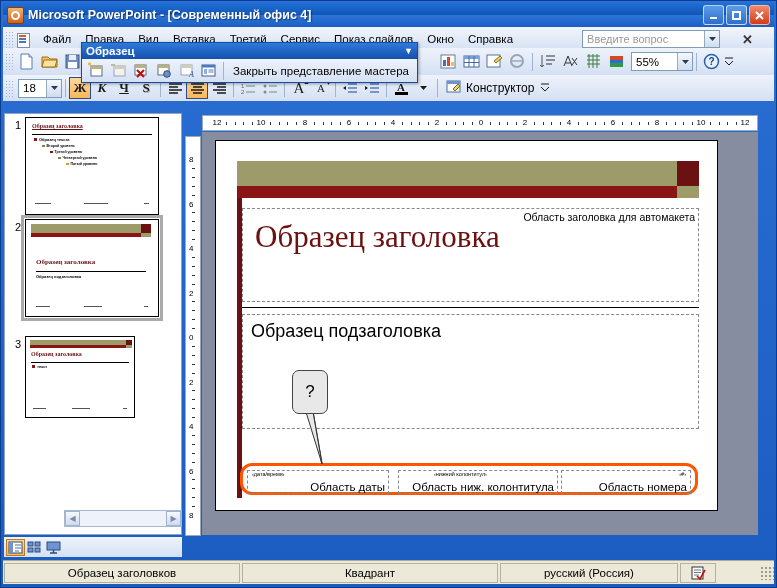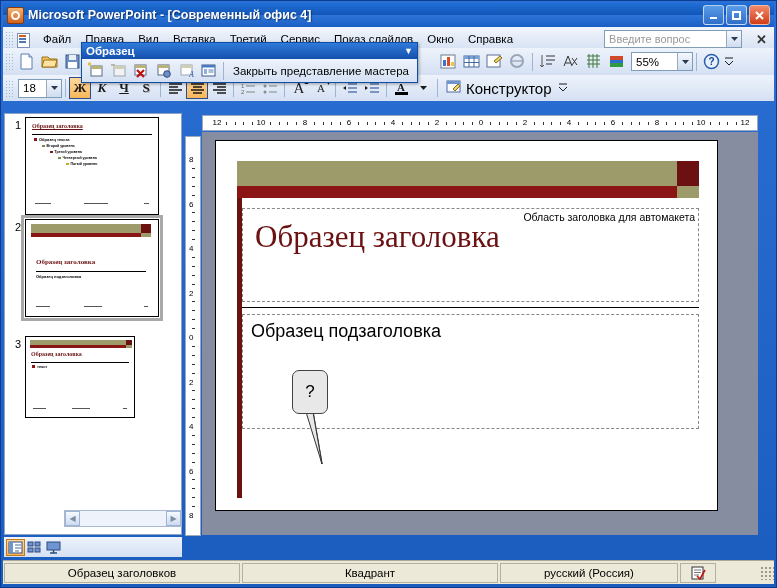--- a/index.html
+++ b/index.html
@@ -63,21 +63,21 @@
     content:""; position:absolute; left:2px; top:1px; width:11px; height:13px;
     background:#fff; border:1px solid #7a90b5;
   }
   .menu-doc-icon:after {
     content:""; position:absolute; left:4px; top:3px; width:7px; height:2px;
     background:#d2601b; box-shadow:0 3px 0 #4f76b5, 0 6px 0 #4f76b5;
   }
   .menu-item {
     padding: 3px 7px; color: #000; font-size: 11.5px; white-space: nowrap;
   }
-  .menu-right { margin-left: auto; display: flex; align-items: center; gap: 10px; padding-right: 3px; }
+  .menu-right { margin-left: auto; display: flex; align-items: center; gap: 18px; padding-right: 17px; }
   .askbox {
     width: 138px; height: 18px; background: #fff; border: 1px solid #7f9db9;
     display: flex; align-items: center; padding-left: 4px; color: #999; font-size: 11px;
   }
   .askbox .arrow {
     margin-left: auto; width: 15px; height: 16px; background: linear-gradient(#f5f8fd,#cfdcf0);
     border-left: 1px solid #9ab; display:flex; align-items:center; justify-content:center;
   }
   .menu-x { color:#333; font-weight:bold; font-size:13px; padding:0 4px; }
 
@@ -118,21 +118,21 @@
   }
   .fmt-btn {
     min-width: 22px; height: 22px; display: flex; align-items: center; justify-content: center;
     font-size: 13px; color: #1a1a1a;
   }
   .fmt-btn.on {
     background: linear-gradient(#ffd89a, #f7b75c);
     border: 1px solid #2a4b8d;
   }
   .konstruktor {
-    display:flex; align-items:center; gap:4px; height:22px; padding:0 5px; font-size:15px;
+    display:flex; align-items:center; gap:4px; height:22px; padding:0 5px; font-size:12px;
   }
 
   
   .floatbar {
     position: absolute; left: 80px; top: 41px; width: 337px;
     border: 1px solid #0d4fa8; background: #cfdcf0; z-index: 40;
     box-shadow: 1px 1px 3px rgba(0,0,0,.35);
   }
   .floatbar-title {
     height: 16px; background: linear-gradient(#2f7ada, #1450ad);
@@ -746,20 +746,34 @@
       </div>
 
       <svg style="position:absolute;left:84px;top:271px;width:40px;height:70px;z-index:7">
         <path d="M13 0 L22 52" stroke="#333" stroke-width="1.4" fill="none"></path>
         <path d="M6 0 L13 0 L22 52 Z" fill="#e8e8e8" stroke="#333" stroke-width="1"></path>
       </svg>
       <div class="callout" style="left:76px; top:229px;">
         <span>?</span>
       </div>
 
+      <div class="footrow">
+        <div class="footph" style="left:4px; width:142px;">
+          <span class="tiny">‹дата/время›</span>
+          <span class="big">Область даты</span>
+        </div>
+        <div class="footph" style="left:155px; width:160px;">
+          <span class="tiny" style="left:35px">‹нижний колонтитул›</span>
+          <span class="big">Область ниж. колонтитула</span>
+        </div>
+        <div class="footph" style="right:4px; width:130px;">
+          <span class="tiny r">‹#›</span>
+          <span class="big">Область номера</span>
+        </div>
+      </div>
     </div>
   </div>
 
   <div class="viewbar">
     <div class="vbtn on">
       <svg width="15" height="13">
           <rect x="1" y="1" width="13" height="11" fill="#fff" stroke="#2a4b80"></rect>
           <rect x="1" y="1" width="4" height="11" fill="#6f94d0"></rect>
           <path d="M7 4 h6 M7 7 h6 M7 10 h4" stroke="#4a6aa0"></path>
         </svg>

